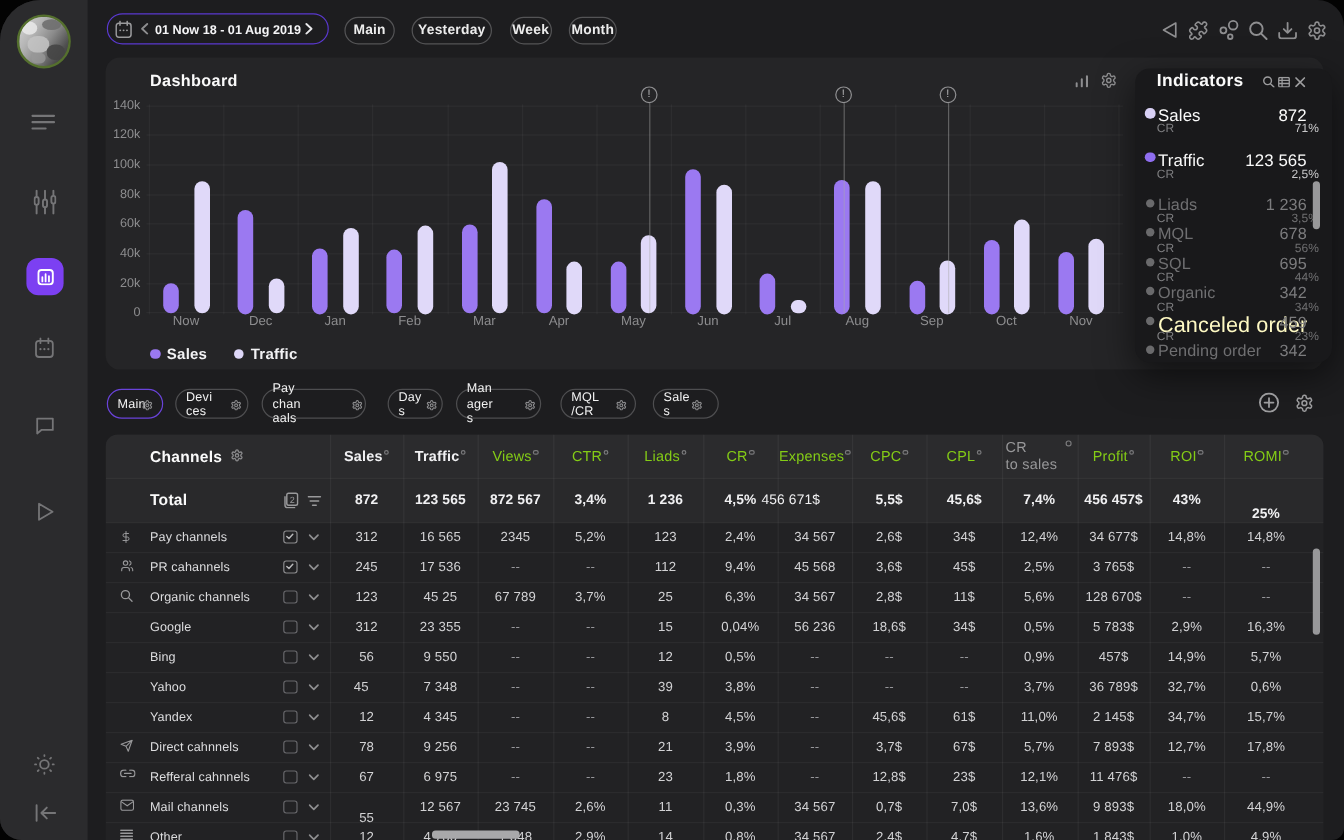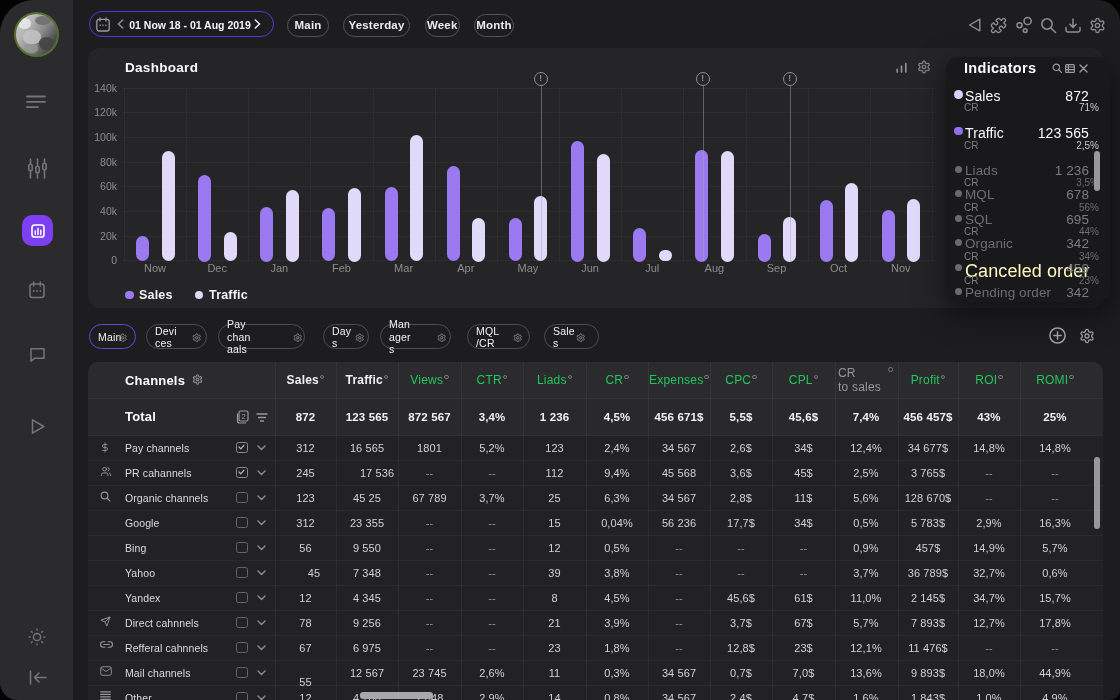--- a/index.html
+++ b/index.html
@@ -16,21 +16,21 @@
 .gridh{position:absolute;left:122px;width:814px;height:1px;background:rgba(255,255,255,.038)}
 .gridv{position:absolute;top:87px;height:175px;width:1px;background:rgba(255,255,255,.038)}
 .ann-line{position:absolute;width:1px;background:rgba(170,170,170,.45);z-index:4}
 .ann-c{position:absolute;width:14px;height:14px;border:1.3px solid #909092;border-radius:50%;background:#252527;color:#b9b9bb;font-size:9px;line-height:11.5px;text-align:center;z-index:5}
 .chip{position:absolute;border:1px solid #4e4e50;border-radius:13px;height:25px}
 .chip .t{position:absolute;left:8px;color:#f2f2f2;font-size:10.5px;line-height:12.5px;font-weight:400;letter-spacing:.2px;white-space:pre}
 .chipgear{position:absolute}
 .colsep{position:absolute;top:0;bottom:0;width:1px;background:rgba(255,255,255,.05)}
 .rowsep{position:absolute;left:0;right:0;height:1px;background:rgba(255,255,255,.045)}
 .cell{position:absolute;width:60px;margin-left:-30px;text-align:center;font-size:11px;color:#d2d2d4;letter-spacing:.1px}
-.hcell{position:absolute;width:70px;margin-left:-35px;text-align:center;font-size:12px;color:#22c55e;letter-spacing:.2px}
+.hcell{position:absolute;width:70px;margin-left:-35px;text-align:center;font-size:12px;color:#84cc16;letter-spacing:.2px}
 .sup{display:inline-block;width:4.5px;height:4.5px;border:1px solid #7a7a7c;border-radius:50%;vertical-align:super;margin-left:1px}
 .rlab{position:absolute;left:37px;font-size:10.5px;color:#dcdcde;letter-spacing:.1px}
 .cbx{position:absolute;left:148px;width:11.5px;height:11.5px;border:1.2px solid #6a6a6c;border-radius:2.5px}
 .ind-lab{position:absolute;font-size:14px;letter-spacing:.1px}
 .ind-val{position:absolute;right:21px;text-align:right;font-size:14px;letter-spacing:.1px}
 .ind-cr{position:absolute;left:34px;font-size:10px;color:#7e7e80}
 .ind-crv{position:absolute;right:21px;text-align:right;font-size:10px}
 .dot{position:absolute;border-radius:50%}
 </style></head><body>
 <div class="app">
@@ -373,42 +373,42 @@
       </svg>
 <svg class="abs" style="left:168px;top:51px" width="12" height="9" viewBox="0 0 12 9" fill="none" stroke="#9a9a9c" stroke-width="1.3" stroke-linecap="round">
         <path d="M1 1h10M2.5 4.5h7M4.5 8h3"></path>
       </svg>
 <div class="cell" style="left:217.5px;top:49px;font-weight:700;color:#f0f0f2;font-size:11.5px">872</div>
 <div class="cell" style="left:279px;top:49px;font-weight:700;color:#f0f0f2;font-size:11.5px">123 565</div>
 <div class="cell" style="left:341.5px;top:49px;font-weight:700;color:#f0f0f2;font-size:11.5px">872 567</div>
 <div class="cell" style="left:404px;top:49px;font-weight:700;color:#f0f0f2;font-size:11.5px">3,4%</div>
 <div class="cell" style="left:466.5px;top:49px;font-weight:700;color:#f0f0f2;font-size:11.5px">1 236</div>
 <div class="cell" style="left:529px;top:49px;font-weight:700;color:#f0f0f2;font-size:11.5px">4,5%</div>
-<div class="cell" style="left:591px;top:49px;font-weight:700;color:#f0f0f2;font-size:11.5px">456 671$</div>
+<div class="cell" style="left:571px;top:49px;font-weight:400;color:#f0f0f2;font-size:11.5px">456 671$</div>
 <div class="cell" style="left:653px;top:49px;font-weight:700;color:#f0f0f2;font-size:11.5px">5,5$</div>
 <div class="cell" style="left:715.5px;top:49px;font-weight:700;color:#f0f0f2;font-size:11.5px">45,6$</div>
 <div class="cell" style="left:778px;top:49px;font-weight:700;color:#f0f0f2;font-size:11.5px">7,4%</div>
 <div class="cell" style="left:840px;top:49px;font-weight:700;color:#f0f0f2;font-size:11.5px">456 457$</div>
 <div class="cell" style="left:901px;top:49px;font-weight:700;color:#f0f0f2;font-size:11.5px">43%</div>
-<div class="cell" style="left:967px;top:49px;font-weight:700;color:#f0f0f2;font-size:11.5px">25%</div>
+<div class="cell" style="left:967px;top:61px;font-weight:700;color:#f0f0f2;font-size:11.5px">25%</div>
 <svg class="abs" style="left:12px;top:79px" width="10" height="13" viewBox="0 0 24 24" fill="none" stroke="#98989a" stroke-width="2" stroke-linecap="round">
         <path d="M12 1v22M17 5H9.5a3.5 3.5 0 0 0 0 7h5a3.5 3.5 0 0 1 0 7H6"></path>
       </svg>
 <div class="rlab" style="top:79.5px">Pay channels</div>
 <div class="cbx" style="top:79.5px;border-color:#8a8a8c">
         <svg style="position:absolute;left:1px;top:1.5px" width="7" height="6" viewBox="0 0 7 6" fill="none" stroke="#b9b9bb" stroke-width="1.2" stroke-linecap="round" stroke-linejoin="round">
           <path d="M1 3 2.8 4.8 6 1.2"></path>
         </svg>
       </div>
 <svg class="abs" style="left:169px;top:83.0px" width="9" height="6" viewBox="0 0 9 6" fill="none" stroke="#8e8e90" stroke-width="1.4" stroke-linecap="round" stroke-linejoin="round">
         <path d="M1 1l3.5 3.5L8 1"></path>
       </svg>
 <div class="cell" style="left:217.5px;top:80.0px;color:#d2d2d4">312</div>
 <div class="cell" style="left:279px;top:80.0px;color:#d2d2d4">16 565</div>
-<div class="cell" style="left:341.5px;top:80.0px;color:#d2d2d4">1801</div>
+<div class="cell" style="left:341.5px;top:80.0px;color:#d2d2d4">2345</div>
 <div class="cell" style="left:404px;top:80.0px;color:#d2d2d4">5,2%</div>
 <div class="cell" style="left:466.5px;top:80.0px;color:#d2d2d4">123</div>
 <div class="cell" style="left:529px;top:80.0px;color:#d2d2d4">2,4%</div>
 <div class="cell" style="left:591px;top:80.0px;color:#d2d2d4">34 567</div>
 <div class="cell" style="left:653px;top:80.0px;color:#d2d2d4">2,6$</div>
 <div class="cell" style="left:715.5px;top:80.0px;color:#d2d2d4">34$</div>
 <div class="cell" style="left:778px;top:80.0px;color:#d2d2d4">12,4%</div>
 <div class="cell" style="left:840px;top:80.0px;color:#d2d2d4">34 677$</div>
 <div class="cell" style="left:901px;top:80.0px;color:#d2d2d4">14,8%</div>
 <div class="cell" style="left:967px;top:80.0px;color:#d2d2d4">14,8%</div>
@@ -420,21 +420,21 @@
 <div class="rlab" style="top:104.5px">PR cahannels</div>
 <div class="cbx" style="top:104.5px;border-color:#8a8a8c">
         <svg style="position:absolute;left:1px;top:1.5px" width="7" height="6" viewBox="0 0 7 6" fill="none" stroke="#b9b9bb" stroke-width="1.2" stroke-linecap="round" stroke-linejoin="round">
           <path d="M1 3 2.8 4.8 6 1.2"></path>
         </svg>
       </div>
 <svg class="abs" style="left:169px;top:108.0px" width="9" height="6" viewBox="0 0 9 6" fill="none" stroke="#8e8e90" stroke-width="1.4" stroke-linecap="round" stroke-linejoin="round">
         <path d="M1 1l3.5 3.5L8 1"></path>
       </svg>
 <div class="cell" style="left:217.5px;top:105.0px;color:#d2d2d4">245</div>
-<div class="cell" style="left:289px;top:105.0px;color:#d2d2d4">17 536</div>
+<div class="cell" style="left:279px;top:105.0px;color:#d2d2d4">17 536</div>
 <div class="cell" style="left:341.5px;top:105.0px;color:#96969a">--</div>
 <div class="cell" style="left:404px;top:105.0px;color:#96969a">--</div>
 <div class="cell" style="left:466.5px;top:105.0px;color:#d2d2d4">112</div>
 <div class="cell" style="left:529px;top:105.0px;color:#d2d2d4">9,4%</div>
 <div class="cell" style="left:591px;top:105.0px;color:#d2d2d4">45 568</div>
 <div class="cell" style="left:653px;top:105.0px;color:#d2d2d4">3,6$</div>
 <div class="cell" style="left:715.5px;top:105.0px;color:#d2d2d4">45$</div>
 <div class="cell" style="left:778px;top:105.0px;color:#d2d2d4">2,5%</div>
 <div class="cell" style="left:840px;top:105.0px;color:#d2d2d4">3 765$</div>
 <div class="cell" style="left:901px;top:105.0px;color:#96969a">--</div>
@@ -466,21 +466,21 @@
 <svg class="abs" style="left:169px;top:158.0px" width="9" height="6" viewBox="0 0 9 6" fill="none" stroke="#8e8e90" stroke-width="1.4" stroke-linecap="round" stroke-linejoin="round">
         <path d="M1 1l3.5 3.5L8 1"></path>
       </svg>
 <div class="cell" style="left:217.5px;top:155.0px;color:#d2d2d4">312</div>
 <div class="cell" style="left:279px;top:155.0px;color:#d2d2d4">23 355</div>
 <div class="cell" style="left:341.5px;top:155.0px;color:#96969a">--</div>
 <div class="cell" style="left:404px;top:155.0px;color:#96969a">--</div>
 <div class="cell" style="left:466.5px;top:155.0px;color:#d2d2d4">15</div>
 <div class="cell" style="left:529px;top:155.0px;color:#d2d2d4">0,04%</div>
 <div class="cell" style="left:591px;top:155.0px;color:#d2d2d4">56 236</div>
-<div class="cell" style="left:653px;top:155.0px;color:#d2d2d4">17,7$</div>
+<div class="cell" style="left:653px;top:155.0px;color:#d2d2d4">18,6$</div>
 <div class="cell" style="left:715.5px;top:155.0px;color:#d2d2d4">34$</div>
 <div class="cell" style="left:778px;top:155.0px;color:#d2d2d4">0,5%</div>
 <div class="cell" style="left:840px;top:155.0px;color:#d2d2d4">5 783$</div>
 <div class="cell" style="left:901px;top:155.0px;color:#d2d2d4">2,9%</div>
 <div class="cell" style="left:967px;top:155.0px;color:#d2d2d4">16,3%</div>
 <div class="rlab" style="top:179.5px">Bing</div>
 <div class="cbx" style="top:179.5px;border-color:#66666a"></div>
 <svg class="abs" style="left:169px;top:183.0px" width="9" height="6" viewBox="0 0 9 6" fill="none" stroke="#8e8e90" stroke-width="1.4" stroke-linecap="round" stroke-linejoin="round">
         <path d="M1 1l3.5 3.5L8 1"></path>
       </svg>
@@ -495,21 +495,21 @@
 <div class="cell" style="left:715.5px;top:180.0px;color:#96969a">--</div>
 <div class="cell" style="left:778px;top:180.0px;color:#d2d2d4">0,9%</div>
 <div class="cell" style="left:840px;top:180.0px;color:#d2d2d4">457$</div>
 <div class="cell" style="left:901px;top:180.0px;color:#d2d2d4">14,9%</div>
 <div class="cell" style="left:967px;top:180.0px;color:#d2d2d4">5,7%</div>
 <div class="rlab" style="top:204.5px">Yahoo</div>
 <div class="cbx" style="top:204.5px;border-color:#66666a"></div>
 <svg class="abs" style="left:169px;top:208.0px" width="9" height="6" viewBox="0 0 9 6" fill="none" stroke="#8e8e90" stroke-width="1.4" stroke-linecap="round" stroke-linejoin="round">
         <path d="M1 1l3.5 3.5L8 1"></path>
       </svg>
-<div class="cell" style="left:226px;top:205.0px;color:#d2d2d4">45</div>
+<div class="cell" style="left:213px;top:205.0px;color:#d2d2d4">45</div>
 <div class="cell" style="left:279px;top:205.0px;color:#d2d2d4">7 348</div>
 <div class="cell" style="left:341.5px;top:205.0px;color:#96969a">--</div>
 <div class="cell" style="left:404px;top:205.0px;color:#96969a">--</div>
 <div class="cell" style="left:466.5px;top:205.0px;color:#d2d2d4">39</div>
 <div class="cell" style="left:529px;top:205.0px;color:#d2d2d4">3,8%</div>
 <div class="cell" style="left:591px;top:205.0px;color:#96969a">--</div>
 <div class="cell" style="left:653px;top:205.0px;color:#96969a">--</div>
 <div class="cell" style="left:715.5px;top:205.0px;color:#96969a">--</div>
 <div class="cell" style="left:778px;top:205.0px;color:#d2d2d4">3,7%</div>
 <div class="cell" style="left:840px;top:205.0px;color:#d2d2d4">36 789$</div>

